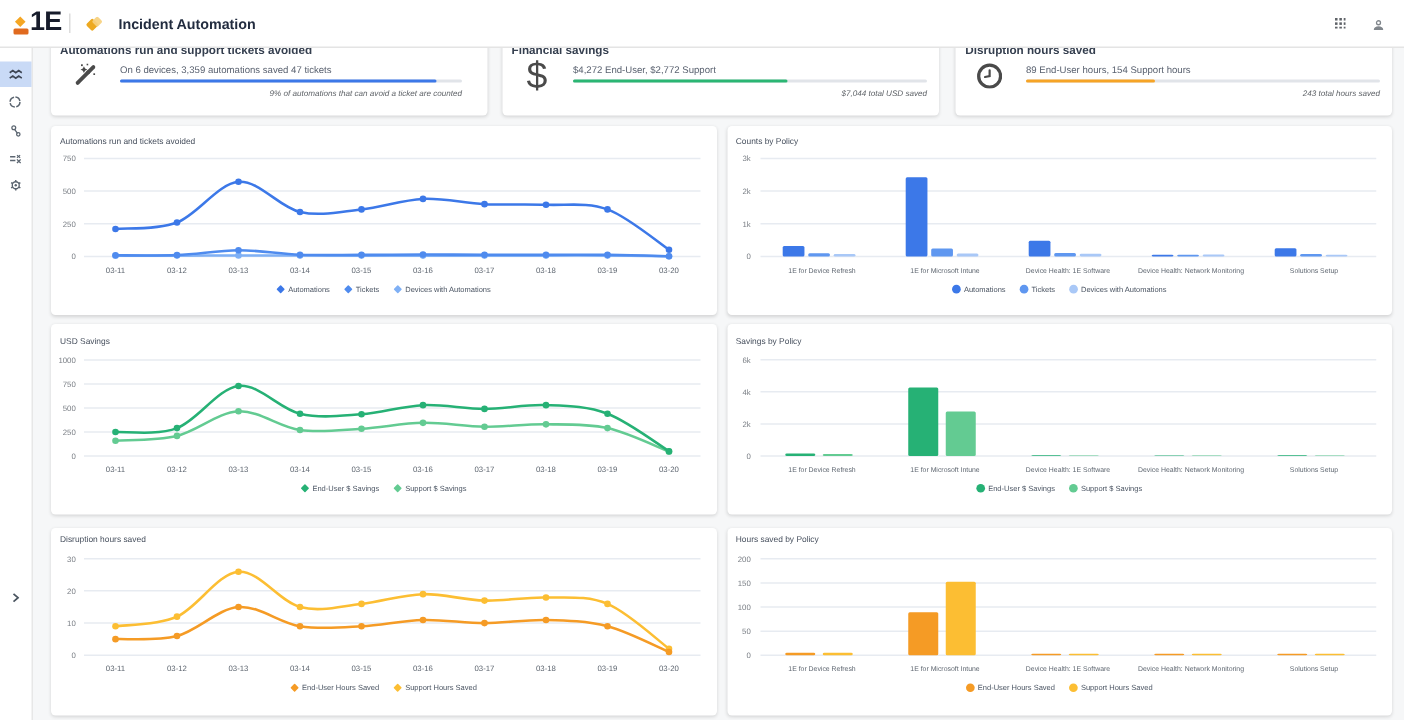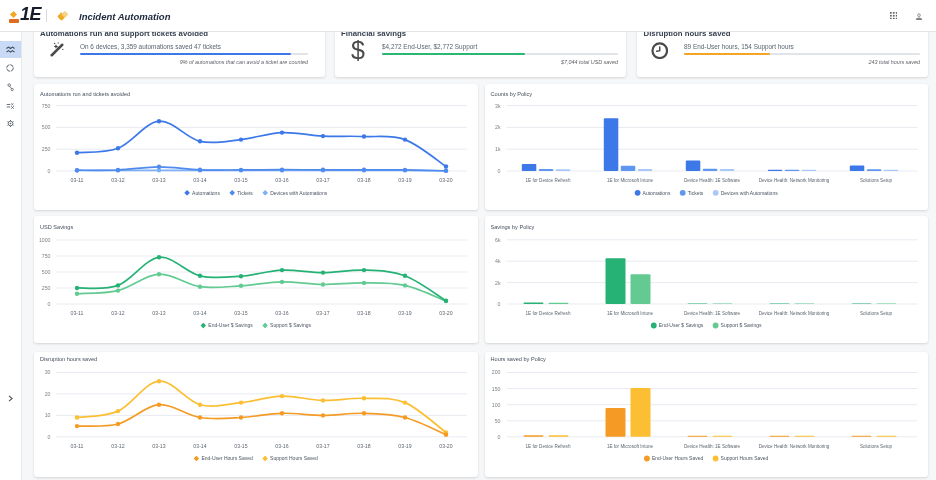--- a/index.html
+++ b/index.html
@@ -300,27 +300,27 @@
     <text x="720.6" y="327.3" font-size="5.0" fill="#4b5563">Support $ Savings</text>
     <circle cx="646.9" cy="458.5" r="2.9" fill="#f59b25"></circle>
     <text x="651.9" y="460.3" font-size="5.0" fill="#4b5563">End-User Hours Saved</text>
     <circle cx="715.6" cy="458.5" r="2.9" fill="#fcbe33"></circle>
     <text x="720.6" y="460.3" font-size="5.0" fill="#4b5563">Support Hours Saved</text>
 </svg>
 
 <div class="hdr"></div>
 <div style="position:absolute;z-index:11;left:11px;top:11.5px;width:5px;height:5px;background:#f5a623;transform:rotate(45deg);"></div>
 <div style="position:absolute;z-index:11;left:8.5px;top:18.5px;width:10px;height:4px;background:#e06a1f;border-radius:1px;"></div>
-<div style="position:absolute;z-index:11;left:20px;top:4px;font-size:18px;font-weight:bold;color:#171c2b;letter-spacing:-0.5px;font-style:italic;">1E</div>
+<div style="position:absolute;z-index:11;left:20px;top:4px;font-size:18px;font-weight:bold;color:#171c2b;letter-spacing:-0.5px;">1E</div>
 <div style="position:absolute;z-index:11;left:46px;top:9px;width:1px;height:13px;background:#dcdcdc;"></div>
 <svg style="position:absolute;z-index:11;left:56px;top:11px;" width="14" height="11" viewBox="0 0 14 11">
  <rect x="2.4" y="2.4" width="6.2" height="6.2" rx="1.2" transform="rotate(45 5.5 5.5)" fill="#eda920"></rect>
  <rect x="6.2" y="0.8" width="5.2" height="5.2" rx="1.1" transform="rotate(45 8.8 3.4)" fill="#f6d07e" fill-opacity="0.92"></rect>
 </svg>
-<div style="position:absolute;z-index:11;left:79px;top:10.5px;font-size:9.5px;font-weight:bold;color:#222c3f;font-style:italic;">Incident Automation</div>
+<div style="position:absolute;z-index:11;left:79px;top:10.5px;font-size:9.5px;font-weight:bold;color:#222c3f;">Incident Automation</div>
 <svg style="position:absolute;z-index:11;left:889.5px;top:11.5px;" width="7.5" height="7.5" viewBox="0 0 8 8" fill="#5f6368">
  <rect x="0" y="0" width="1.8" height="1.8"></rect>
     <rect x="3.1" y="0" width="1.8" height="1.8"></rect>
     <rect x="6.2" y="0" width="1.8" height="1.8"></rect>
  <rect x="0" y="3.1" width="1.8" height="1.8"></rect>
     <rect x="3.1" y="3.1" width="1.8" height="1.8"></rect>
     <rect x="6.2" y="3.1" width="1.8" height="1.8"></rect>
  <rect x="0" y="6.2" width="1.8" height="1.8"></rect>
     <rect x="3.1" y="6.2" width="1.8" height="1.8"></rect>
     <rect x="6.2" y="6.2" width="1.8" height="1.8"></rect>

